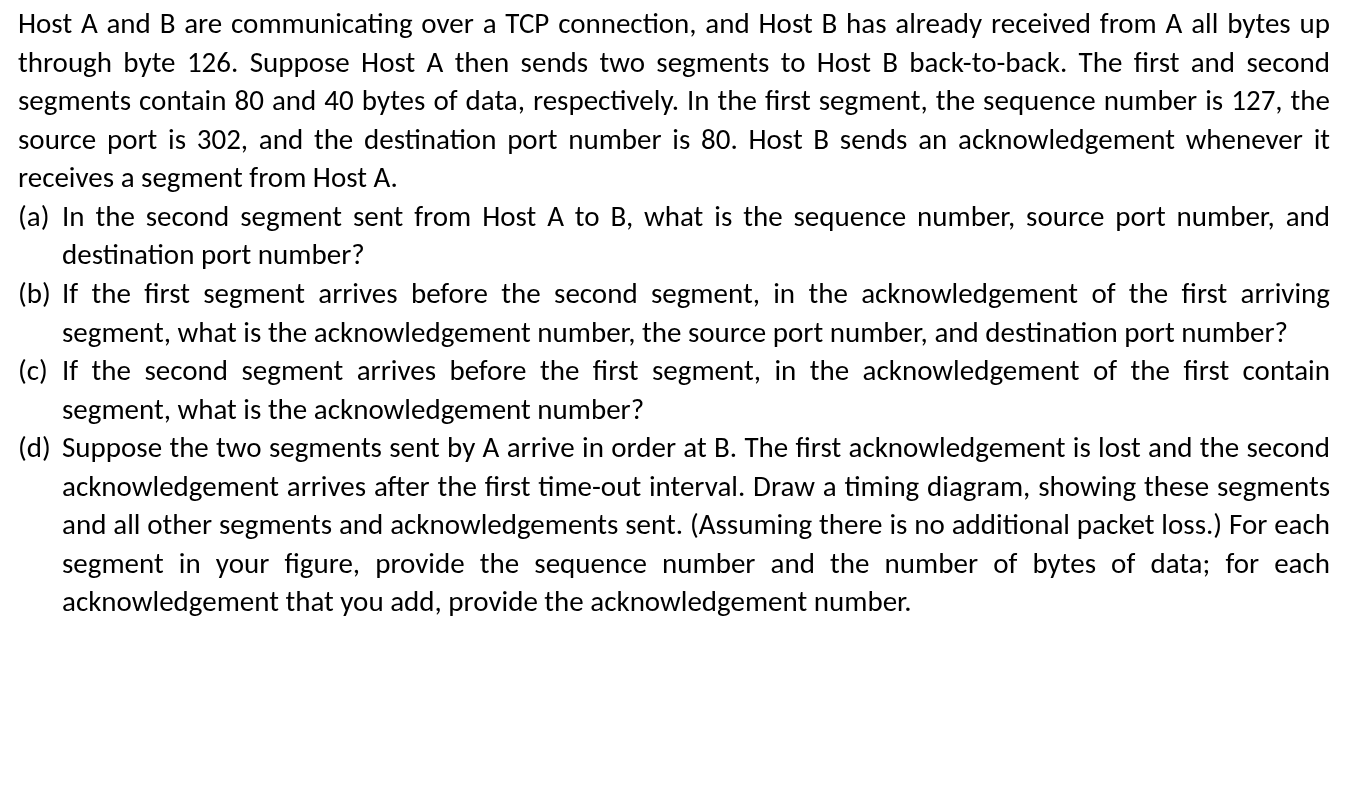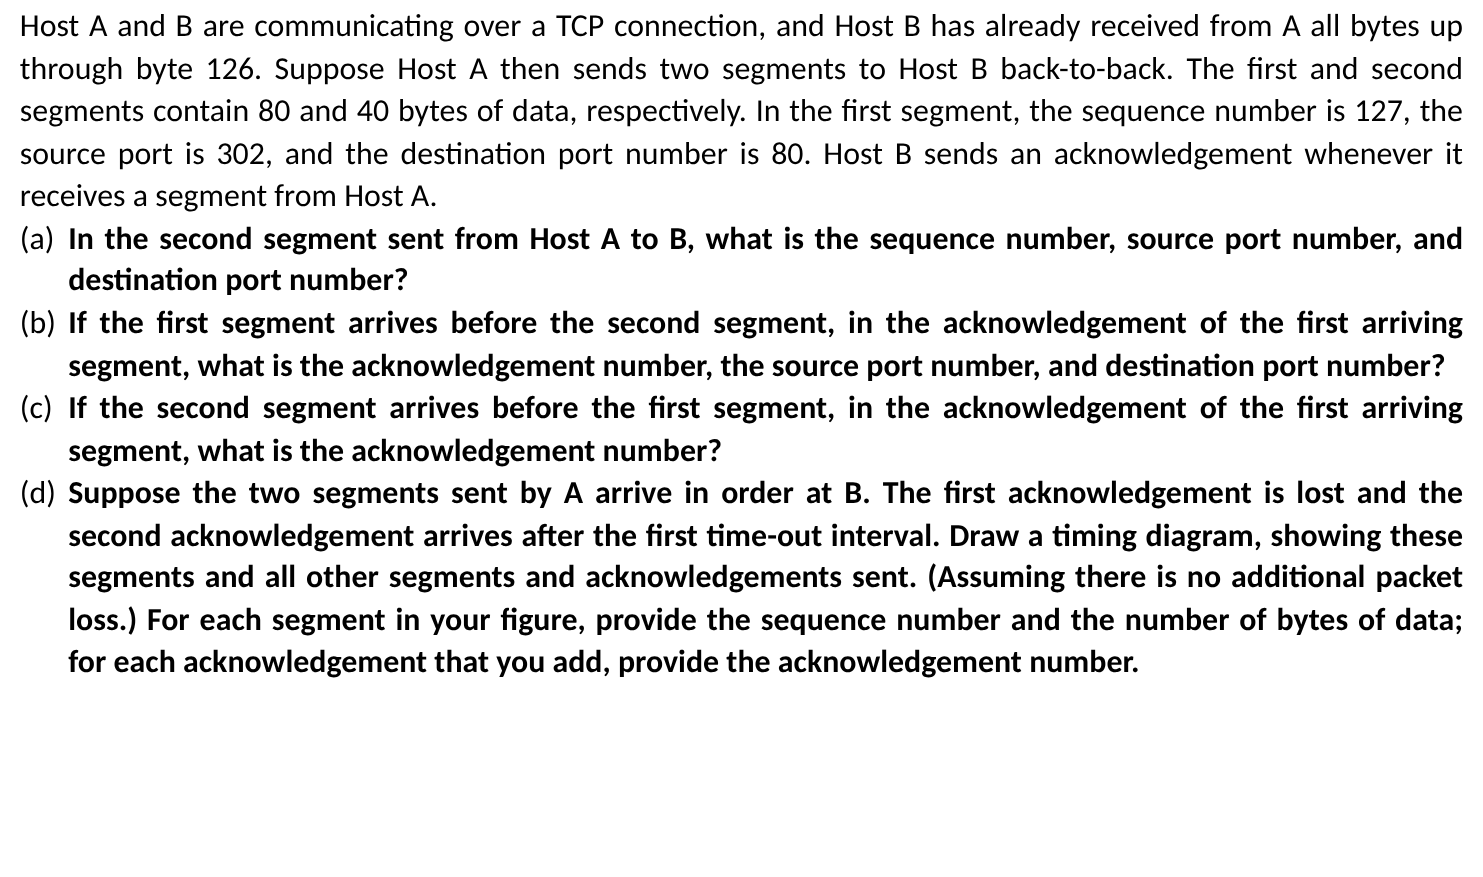--- a/index.html
+++ b/index.html
@@ -29,38 +29,37 @@
       flex-direction: row;
       text-align: justify;
       text-align-last: left;
     }
     .question-marker {
       flex: 0 0 44px;
       white-space: nowrap;
     }
     .question-text {
       flex: 1;
-      font-weight: bold;
     }
   </style>
 </head>
 <body>
 
 <p class="intro">Host A and B are communicating over a TCP connection, and Host B has already received from A all bytes up through byte 126. Suppose Host A then sends two segments to Host B back-to-back. The first and second segments contain 80 and 40 bytes of data, respectively. In the first segment, the sequence number is 127, the source port is 302, and the destination port number is 80. Host B sends an acknowledgement whenever it receives a segment from Host A.</p>
 
 <ol class="question-list">
   <li class="question-item">
     <span class="question-marker">(a)</span>
     <span class="question-text">In the second segment sent from Host A to B, what is the sequence number, source port number, and destination port number?</span>
   </li>
   <li class="question-item">
     <span class="question-marker">(b)</span>
     <span class="question-text">If the first segment arrives before the second segment, in the acknowledgement of the first arriving segment, what is the acknowledgement number, the source port number, and destination port number?</span>
   </li>
   <li class="question-item">
     <span class="question-marker">(c)</span>
-    <span class="question-text">If the second segment arrives before the first segment, in the acknowledgement of the first arriving segment, what is the acknowledgement number?</span>
+    <span class="question-text">If the second segment arrives before the first segment, in the acknowledgement of the first contain segment, what is the acknowledgement number?</span>
   </li>
   <li class="question-item">
     <span class="question-marker">(d)</span>
     <span class="question-text">Suppose the two segments sent by A arrive in order at B. The first acknowledgement is lost and the second acknowledgement arrives after the first time-out interval. Draw a timing diagram, showing these segments and all other segments and acknowledgements sent. (Assuming there is no additional packet loss.) For each segment in your figure, provide the sequence number and the number of bytes of data; for each acknowledgement that you add, provide the acknowledgement number.</span>
   </li>
 </ol>
 
 </body></html>

